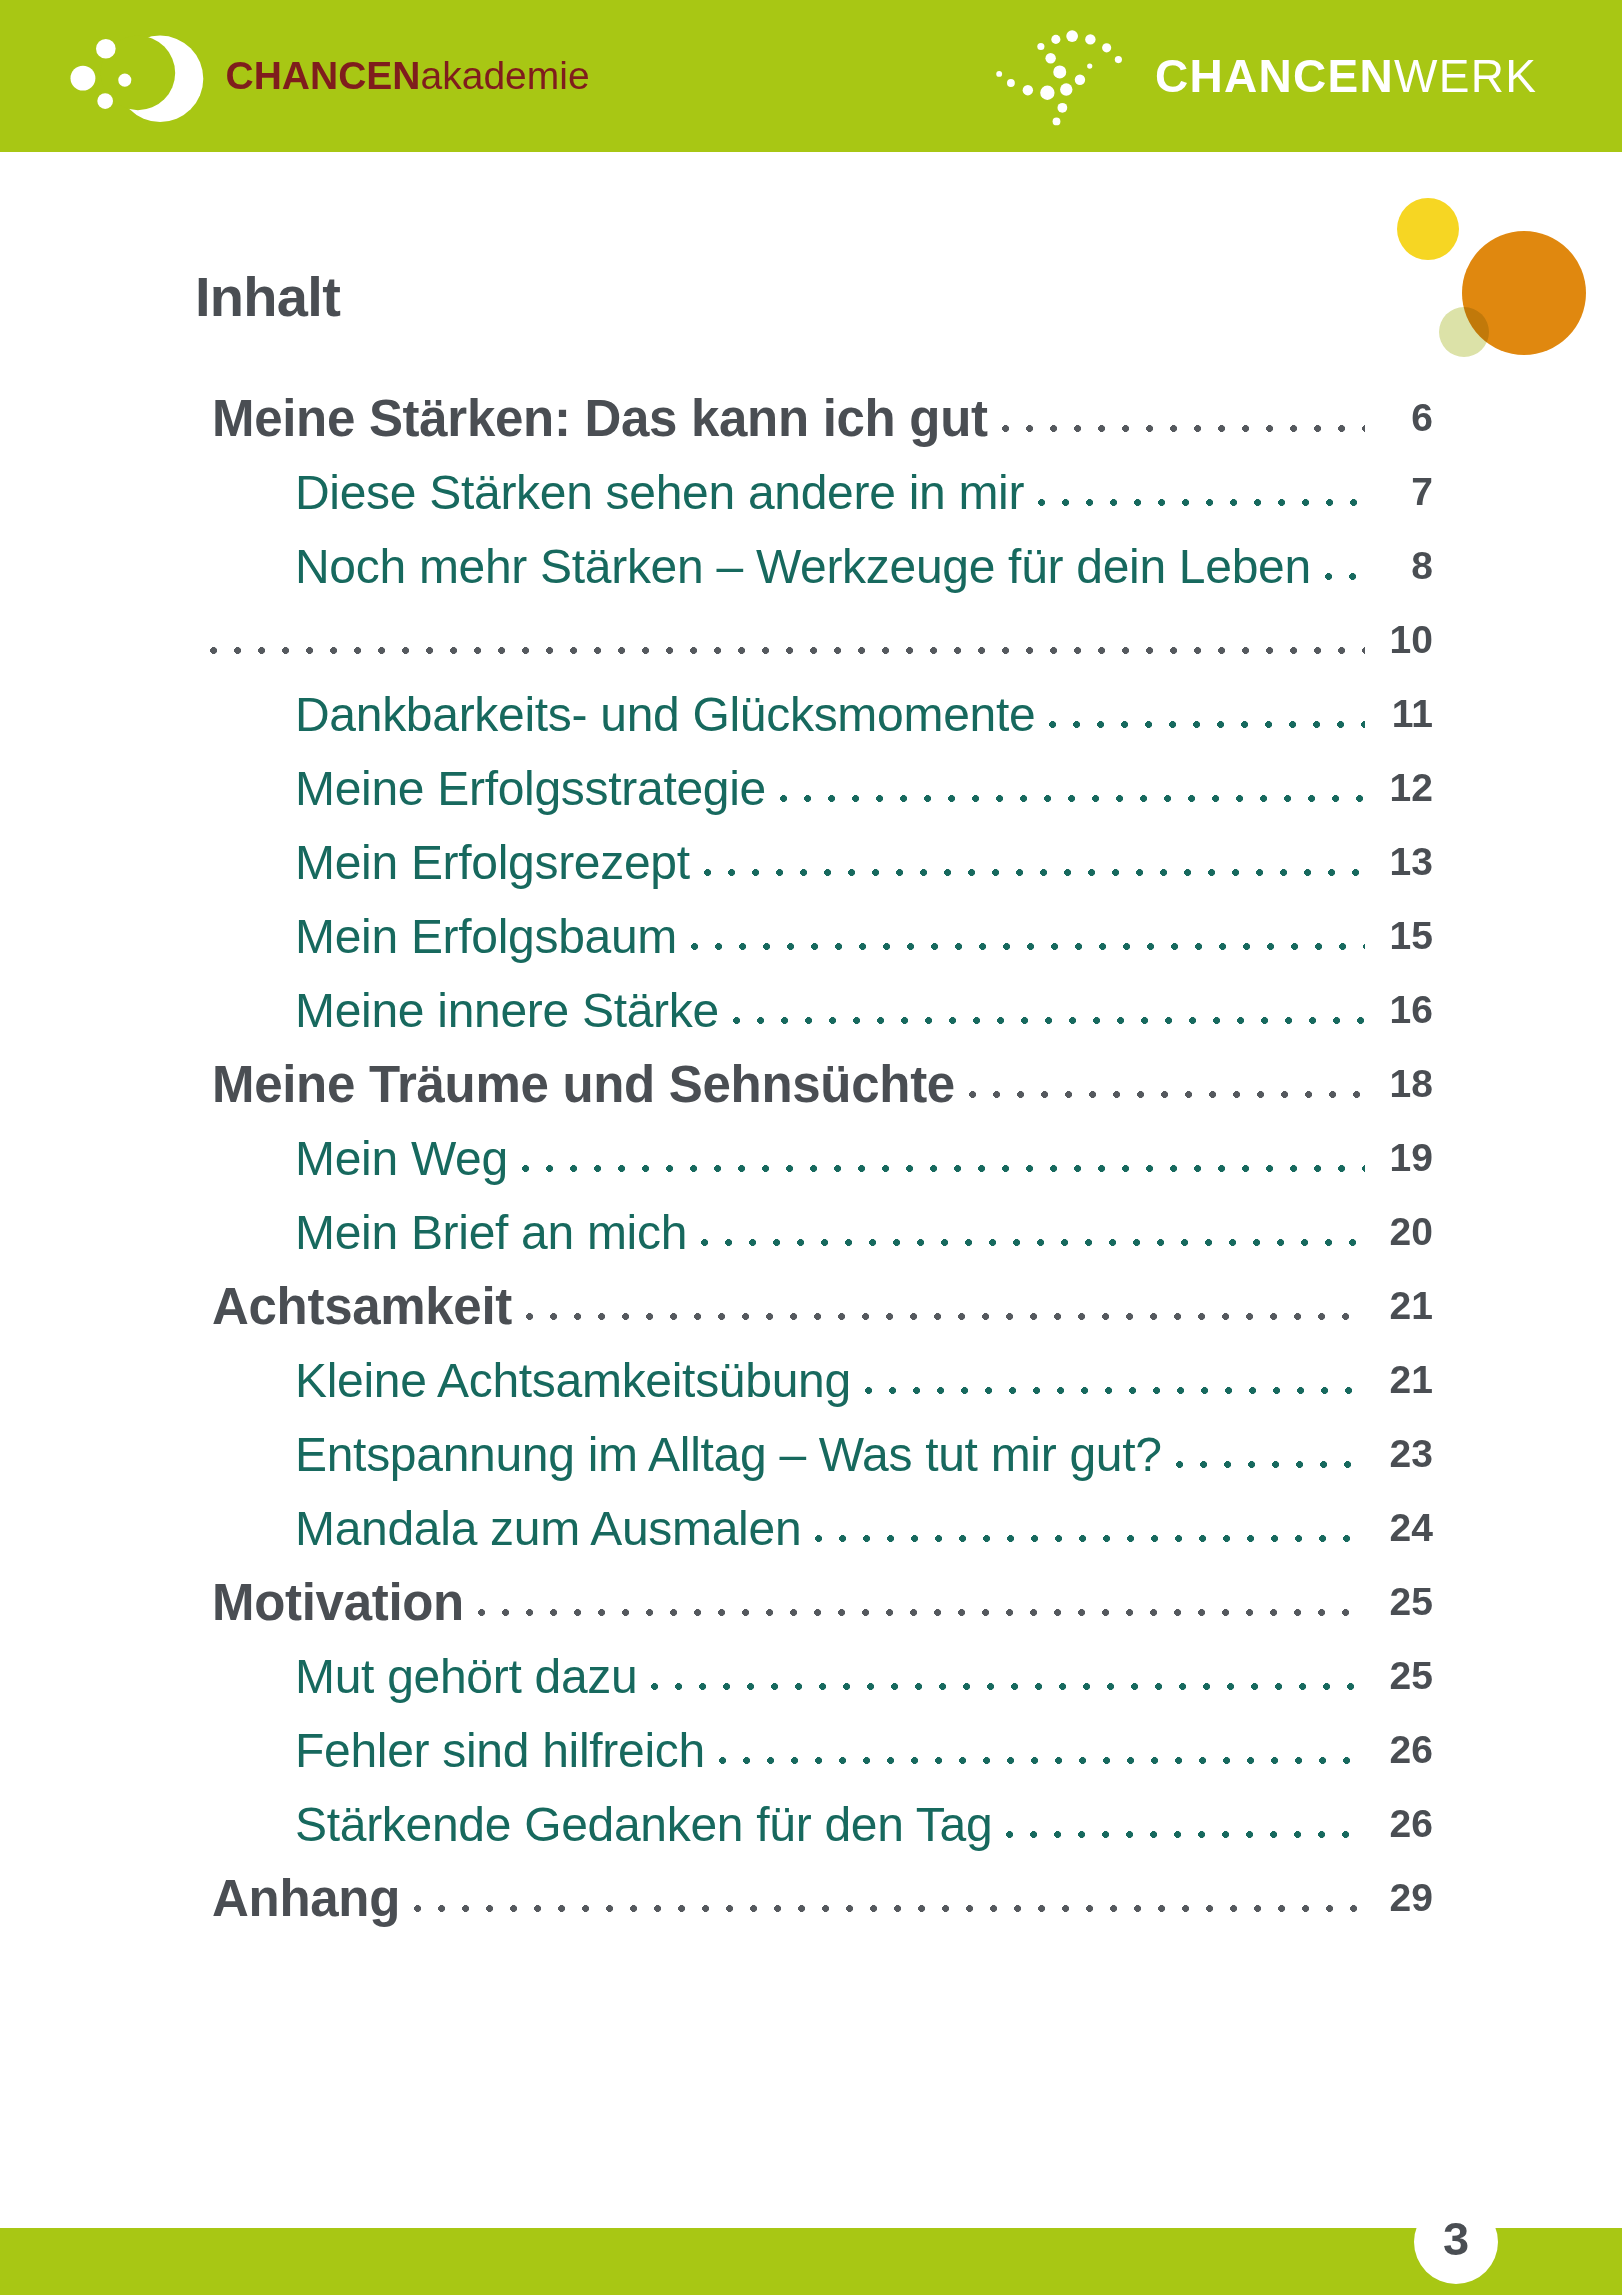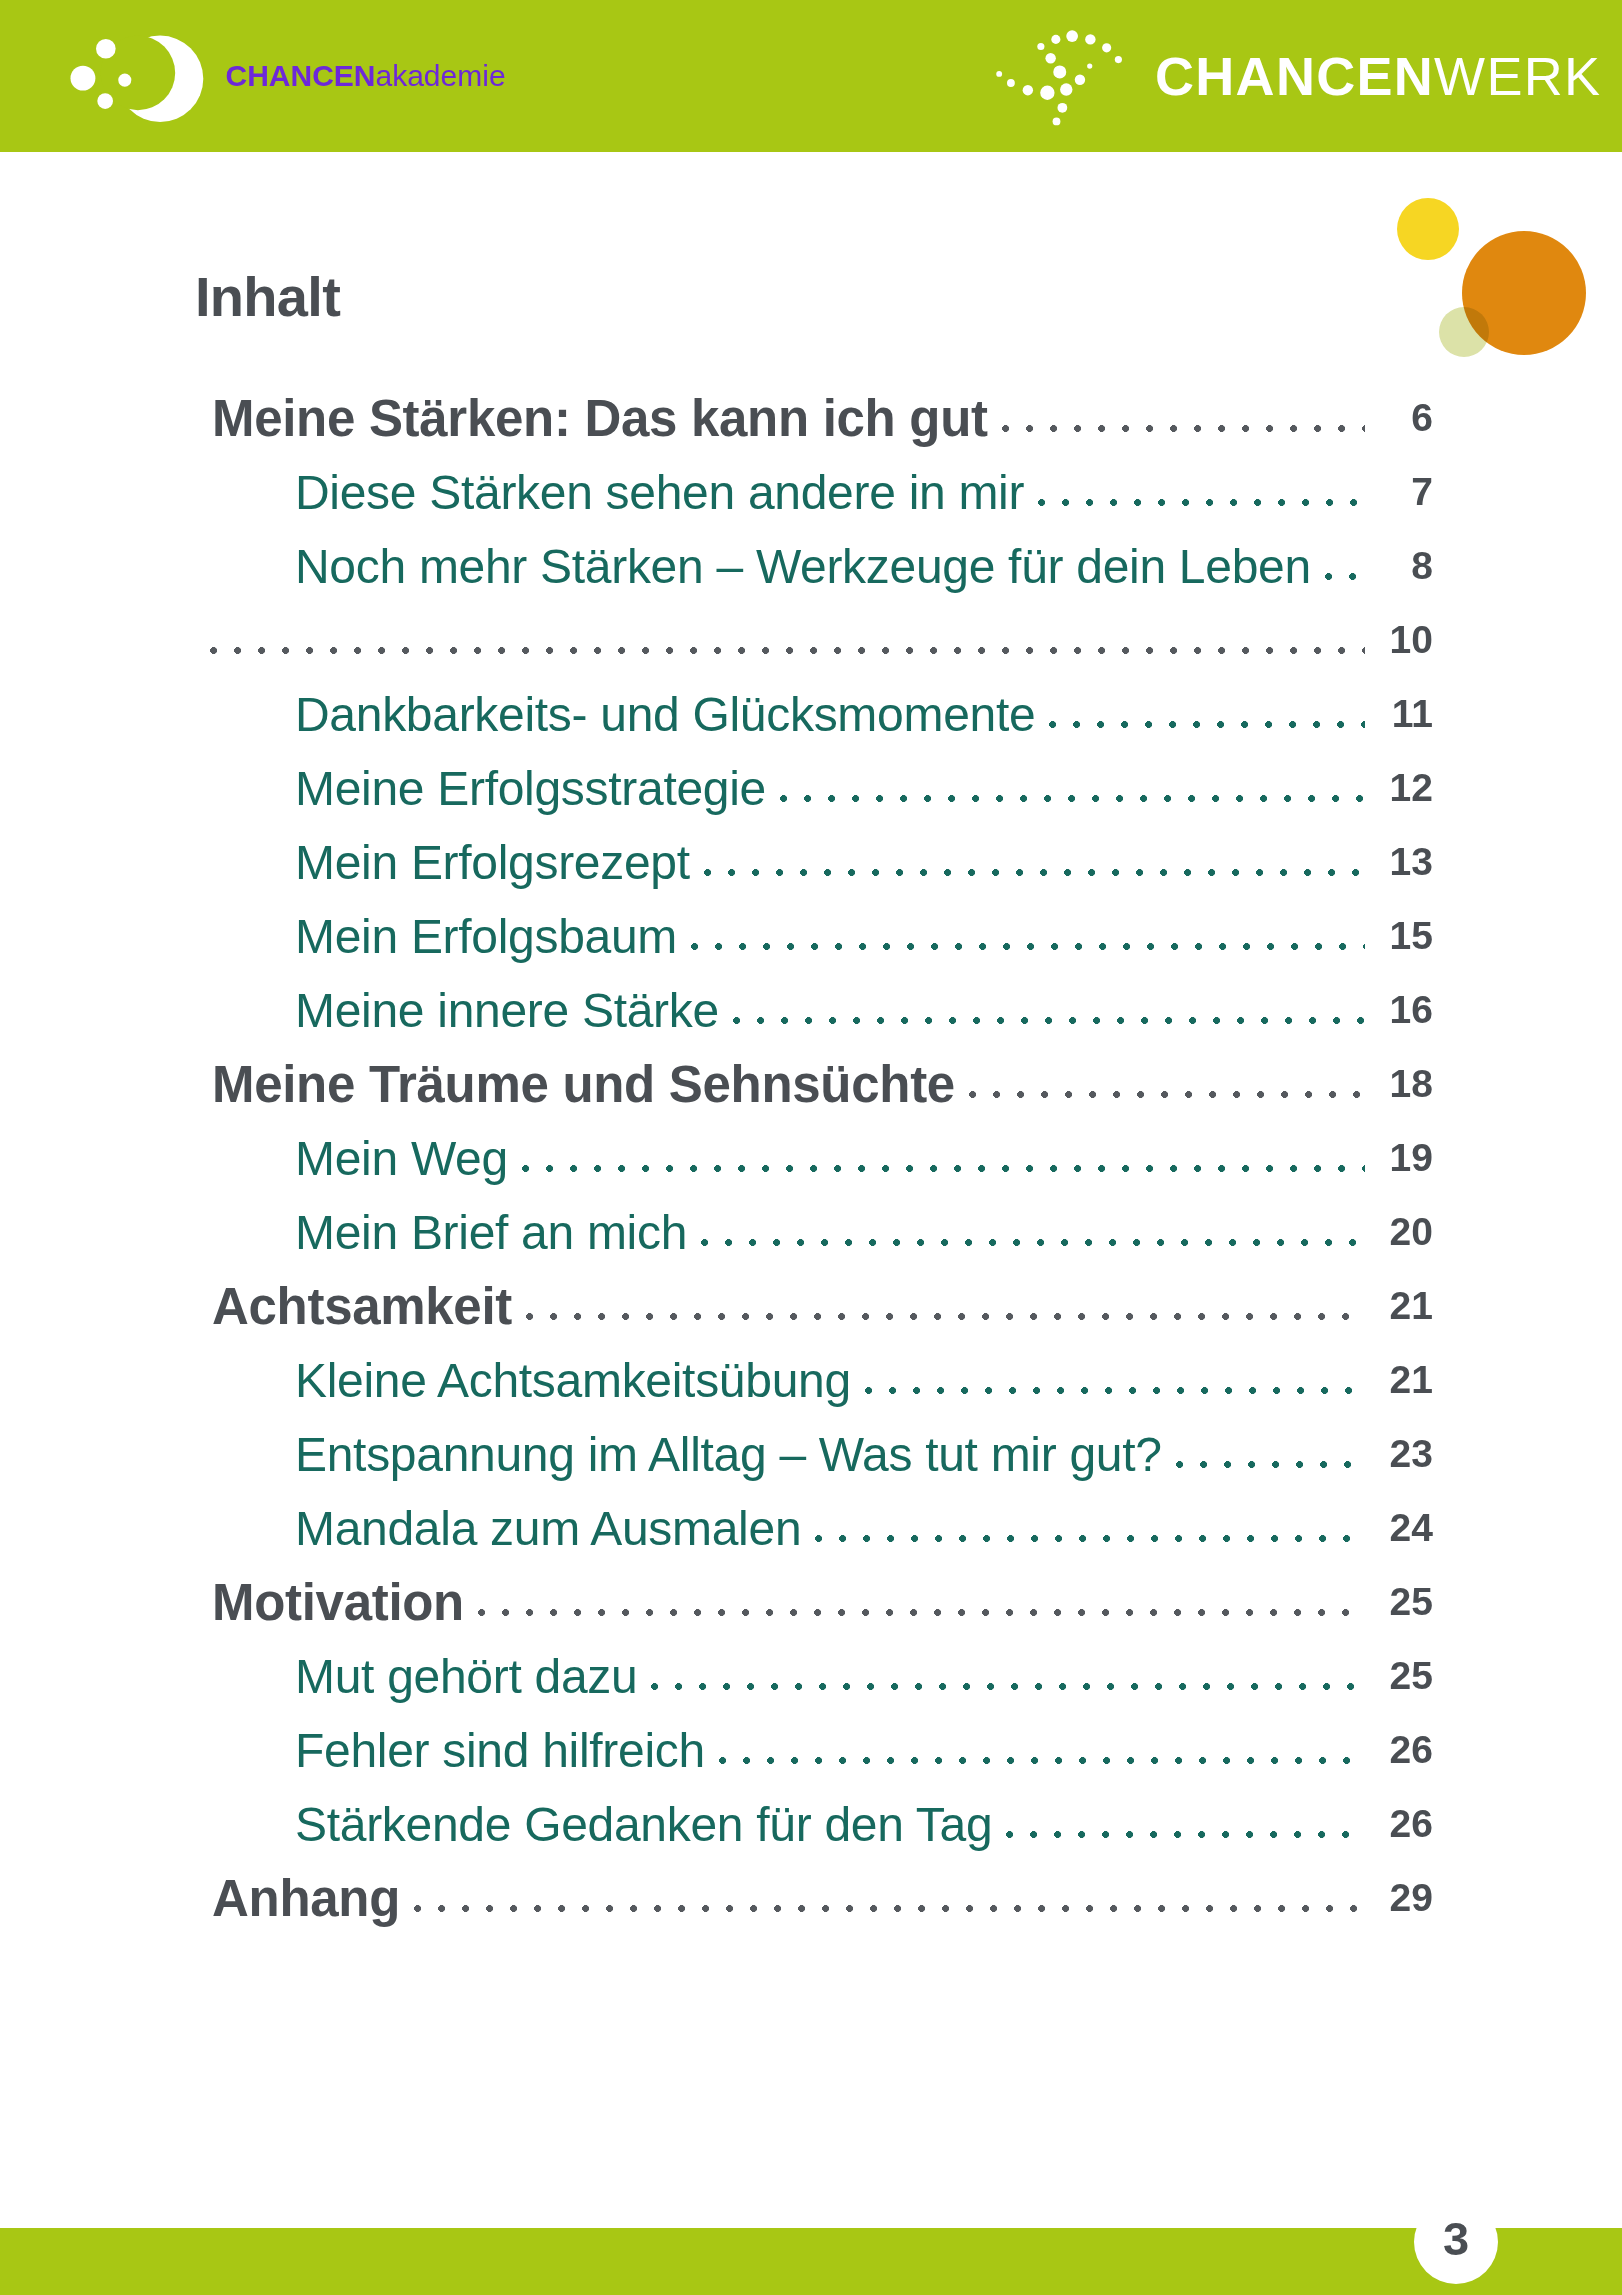--- a/index.html
+++ b/index.html
@@ -11,28 +11,28 @@
   }
   
   .header{
     position:absolute;left:0;top:0;width:1623px;height:152px;
     background:var(--brand-green);
   }
   .logo-left{
     position:absolute;left:62px;top:0;height:152px;
     display:flex;align-items:center;
   }
-  .logo-left .logo-text{margin-left:6.5px;font-size:30px;color:#6d28d9;letter-spacing:0;}
+  .logo-left .logo-text{margin-left:6.5px;font-size:39px;color:#7f1d1d;letter-spacing:0;}
   .logo-left .bold{font-weight:700;}
   .logo-left .light{font-weight:400;}
   .logo-right{
     position:absolute;left:989px;top:0;height:152px;
     display:flex;align-items:center;
   }
-  .logo-right .logo-text{margin-left:31px;font-size:54px;color:#fff;letter-spacing:1.3px;}
+  .logo-right .logo-text{margin-left:31px;font-size:46px;color:#fff;letter-spacing:1.3px;}
   .logo-right .bold{font-weight:700;}
   .logo-right .light{font-weight:400;}
   
   .circle{position:absolute;border-radius:50%;}
   .circle-yellow{left:1397px;top:198px;width:62px;height:62px;background:var(--circle-yellow);}
   .circle-orange{left:1462px;top:231px;width:124px;height:124px;background:var(--circle-orange);}
   .circle-lightgreen{left:1439px;top:307px;width:50px;height:50px;background:var(--circle-lightgreen);mix-blend-mode:multiply;}
   
   .page-title{
     position:absolute;left:195px;top:264px;

